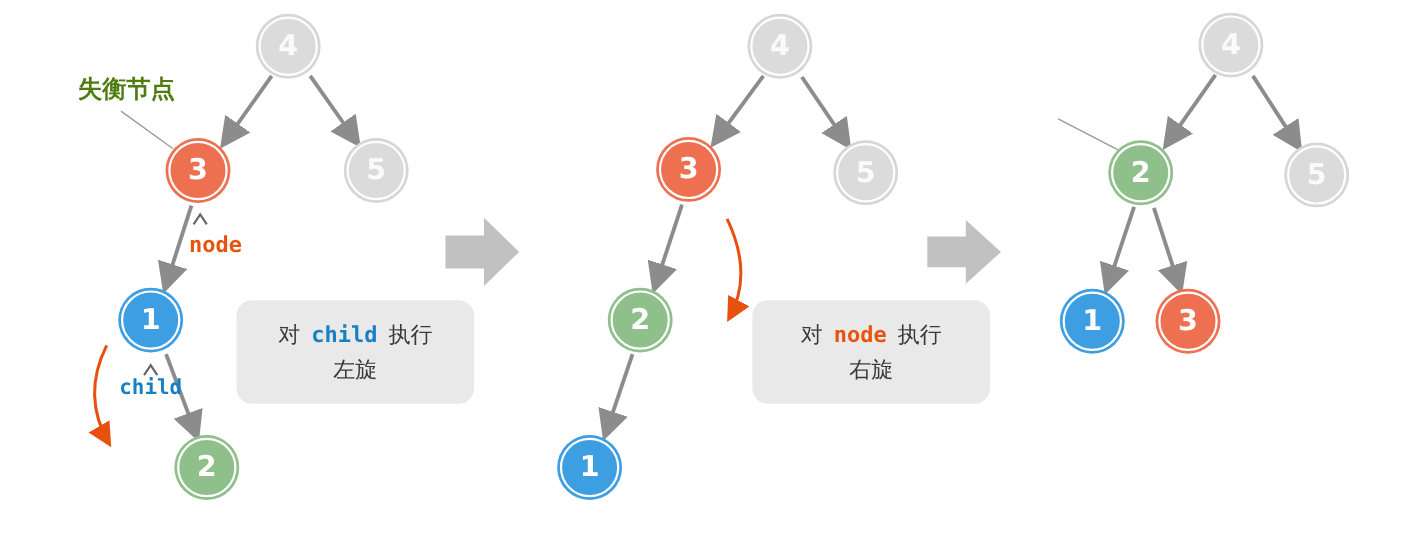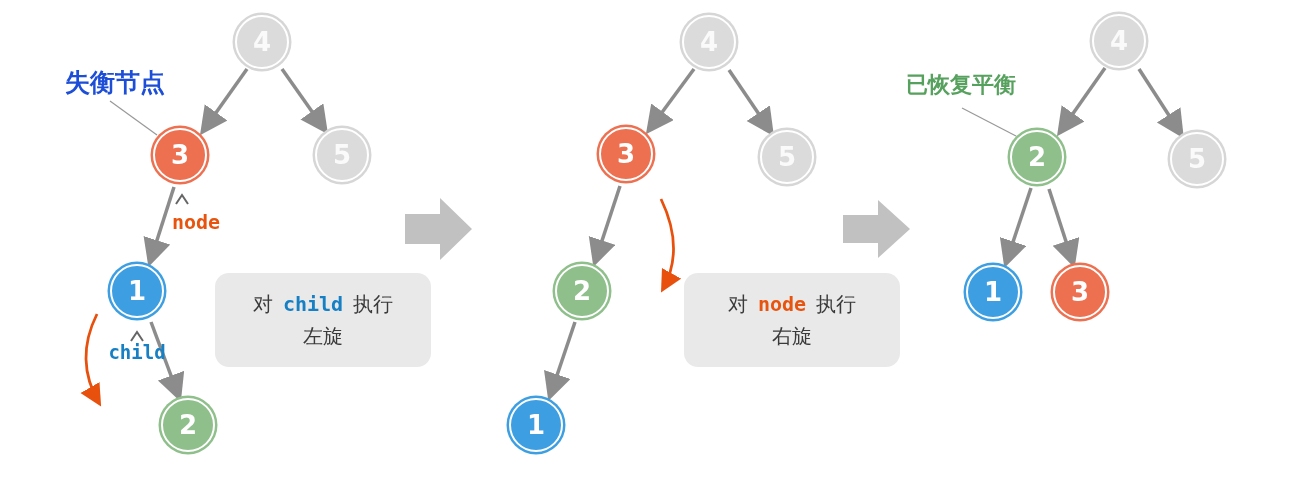--- a/index.html
+++ b/index.html
@@ -27,21 +27,21 @@
   .node.green{background:#8FBF8B;box-shadow:0 0 0 2.5px #8FBF8B;}
   .node.gray{background:#DBDBDB;box-shadow:0 0 0 2.5px #D6D6D6;color:#FAFAFA;}
 
   .anno{
     position:absolute;
     font-weight:bold;
     text-align:center;
     z-index:3;
     white-space:nowrap;
   }
-  .anno.orange{color:#1d4ed8;font-size:25px;}
+  .anno.orange{color:#4d7c0f;font-size:22px;}
   .anno.green{color:#57A15E;font-size:22px;}
   .varlabel{
     position:absolute;
     font-family:"DejaVu Sans Mono", monospace;
     font-weight:bold;
     font-size:19px;
     text-align:center;
     z-index:3;
     white-space:nowrap;
   }
@@ -131,21 +131,20 @@
   <div class="node green" style="left:555px;top:264px;">2</div>
   <div class="node blue" style="left:509px;top:398px;">1</div>
 
   <div class="node gray" style="left:1092px;top:14px;">4</div>
   <div class="node green" style="left:1010px;top:130px;">2</div>
   <div class="node gray" style="left:1170px;top:132px;">5</div>
   <div class="node blue" style="left:966px;top:265px;">1</div>
   <div class="node orange" style="left:1053px;top:265px;">3</div>
 
   <div class="anno orange" style="left:55px;top:66px;width:120px;">失衡节点</div>
-  <div class="anno green" style="left:891px;top:70px;width:140px;">已恢复平衡</div>
   <div class="varlabel orange" style="left:156px;top:210px;width:80px;font-size:20px;">node</div>
   <div class="varlabel blue" style="left:97px;top:341px;width:80px;">child</div>
 
   <div class="step-box" style="left:215px;top:273px;">
     <div class="line1">
       <span>对</span>
       <span class="var blue">child</span>
       <span>执行</span>
     </div>
     <div class="action">左旋</div>

